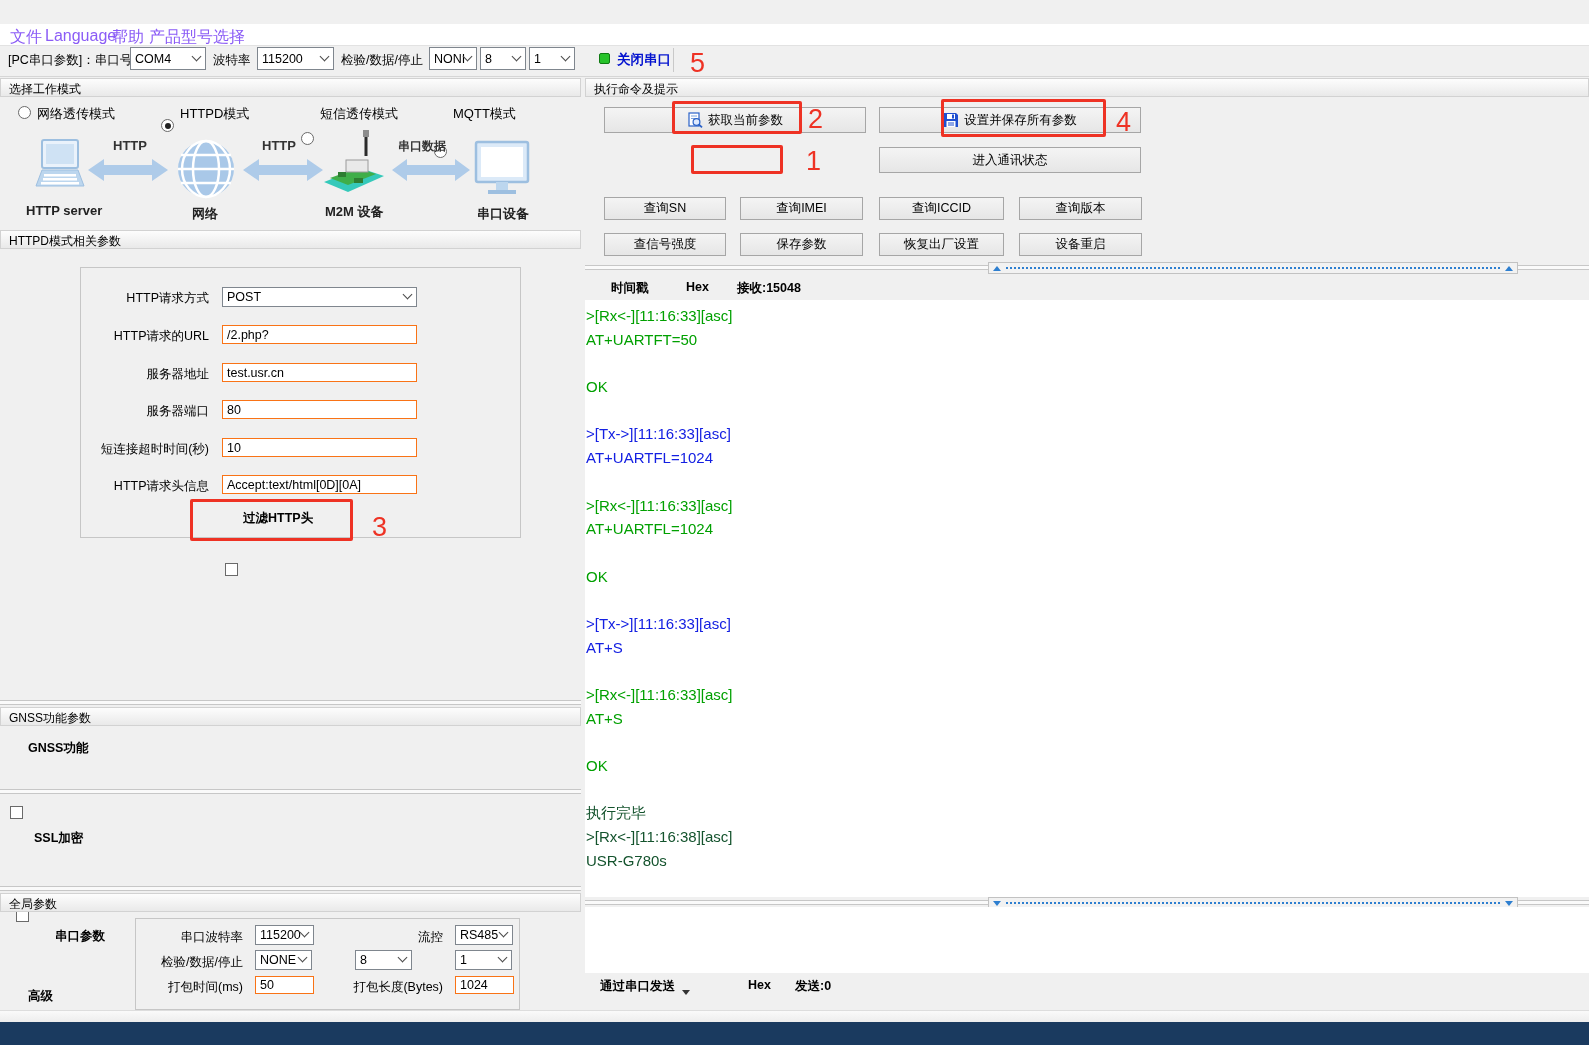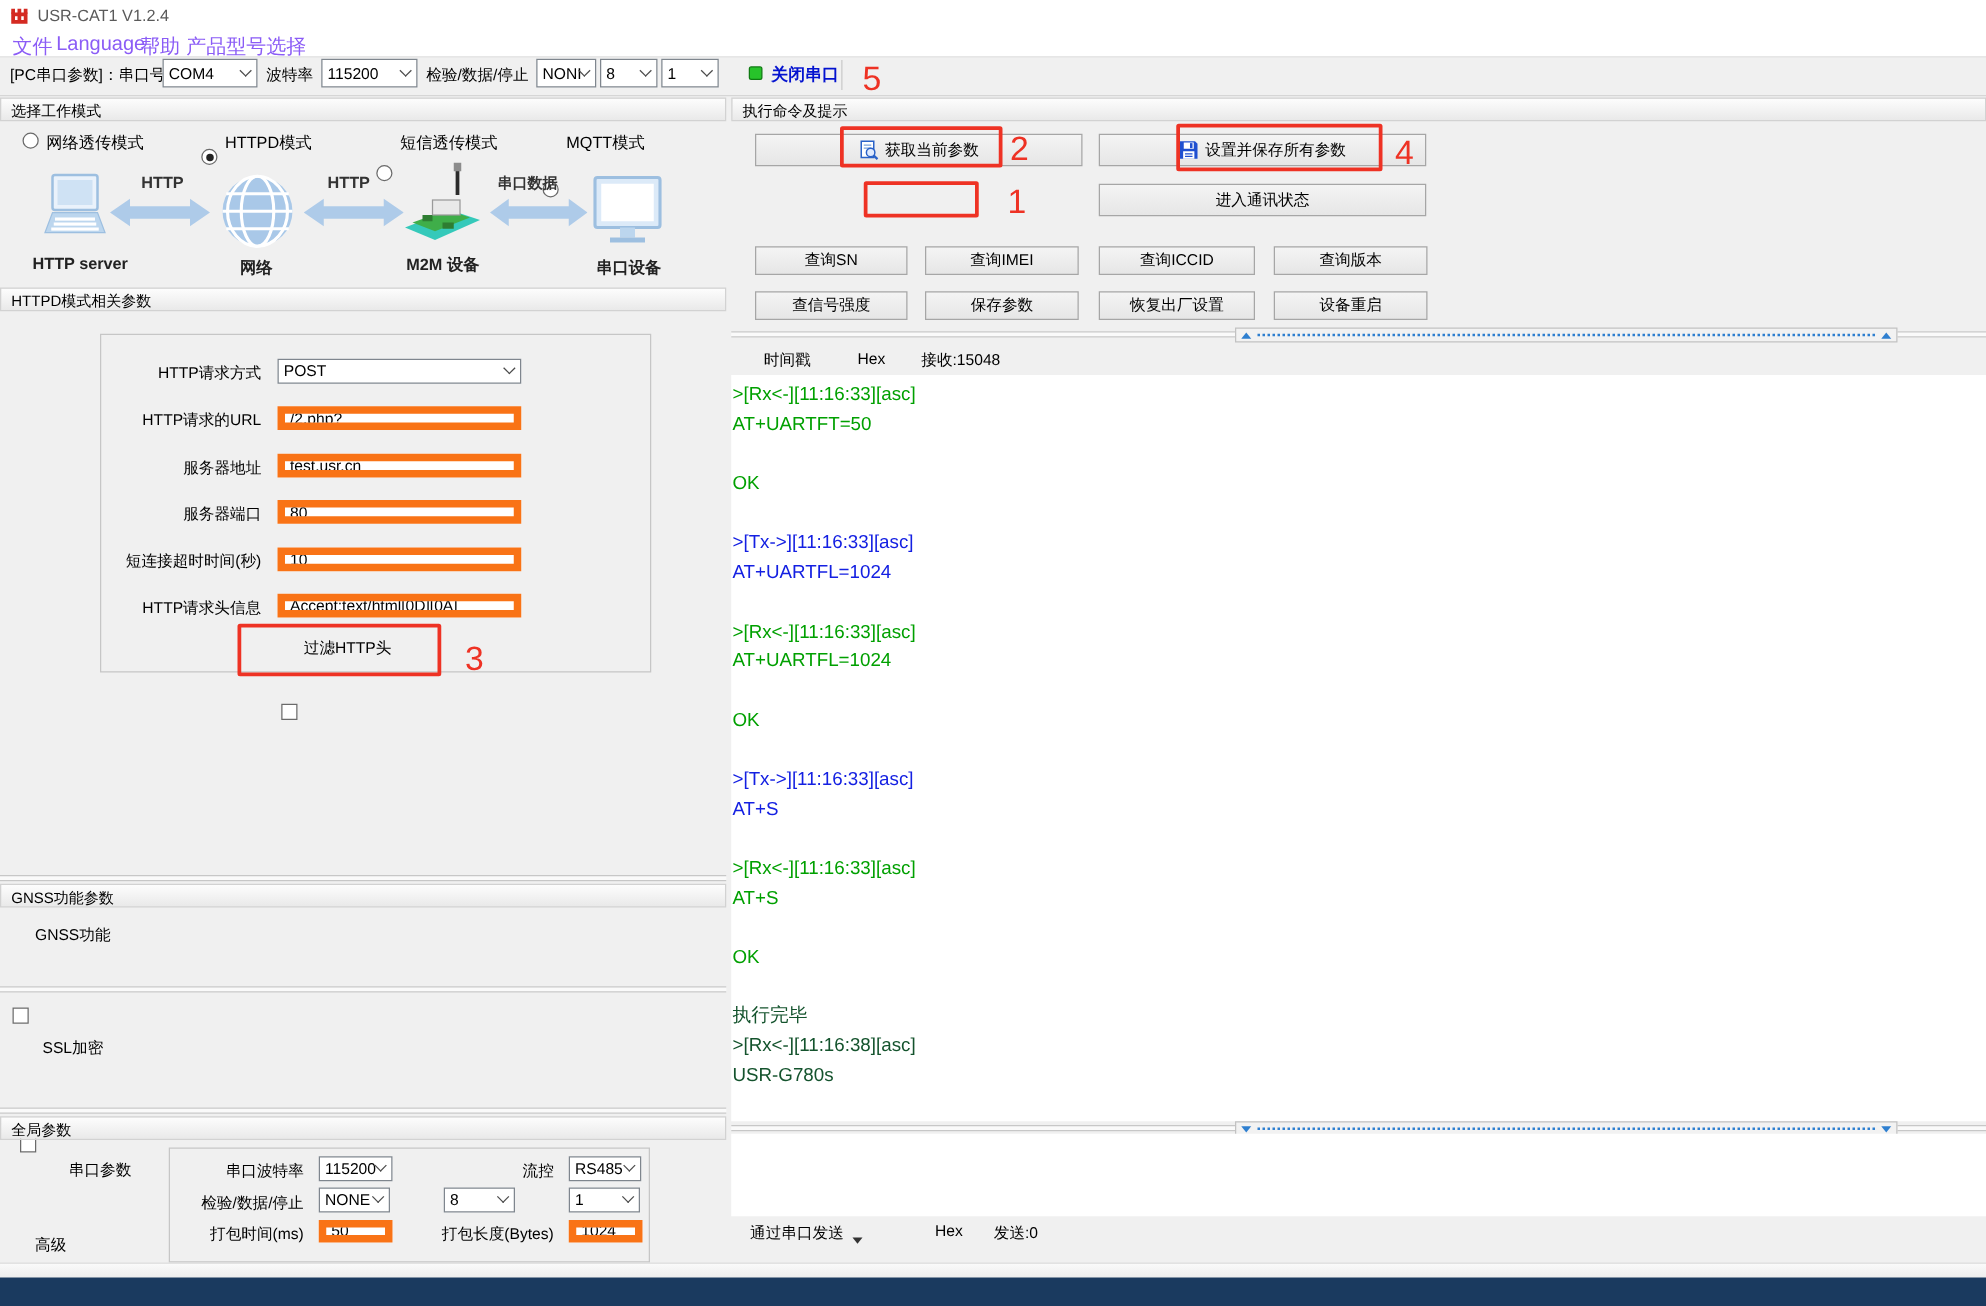--- a/index.html
+++ b/index.html
@@ -39,26 +39,26 @@
   .tri-up { width:0; height:0; border-left:4px solid transparent; border-right:4px solid transparent;
             border-bottom:5px solid #2e7fd0; }
   .tri-dn { width:0; height:0; border-left:4px solid transparent; border-right:4px solid transparent;
             border-top:5px solid #2e7fd0; }
   
   .radio { width:13px; height:13px; border:1px solid #6a6a6a; border-radius:50%; background:#fff; position:relative; }
   .radio.sel::after { content:""; position:absolute; left:2.5px; top:2.5px; width:6px; height:6px;
                       border-radius:50%; background:#222; }
   .chk { width:13px; height:13px; border:1px solid #6a6a6a; background:#fff; position:relative; }
   .chk.checked::after { content:"\2713"; position:absolute; left:0px; top:-3px; font-size:13px; color:#2b2b2b; }
-  .chk-label { font-size:12.5px; white-space:nowrap; }
+  .chk-label { font-size:12.5px; white-space:nowrap;font-weight:bold; }
   .radio-label { font-size:13px; white-space:nowrap; }
   
   .grp { border:1px solid #c6c6c6; }
   .f-lbl { width:216px; text-align:right; padding-right:7px; font-size:12.5px; white-space:nowrap; }
-  .txt { background:#fff; border:6px solid #f97316; font-size:12.5px; padding:1px 4px;
+  .txt { background:#fff; border:1px solid #f97316; font-size:12.5px; padding:1px 4px;
          display:flex; align-items:center; overflow:hidden; white-space:nowrap; }
   
   .btn { background:linear-gradient(#f4f4f4,#e6e6e6); border:1px solid #a6a6a6;
          display:flex; align-items:center; justify-content:center; gap:5px;
          font-size:12.5px; white-space:nowrap; cursor:default; }
   
   .ann-box { border:3px solid #ee3224; border-radius:2px; background:transparent; }
   .ann-num { color:#ee3224; font-size:27px; font-family:"Liberation Sans",sans-serif; }
   
   .log { background:#ffffff; font-family:"Liberation Sans","DejaVu Sans",sans-serif;
@@ -74,31 +74,20 @@
   .statusbar-navy { background:#1a3a5f; }
   .send-area { background:#ffffff; }
   .caret-dn { width:0; height:0; border-left:4px solid transparent; border-right:4px solid transparent;
               border-top:5px solid #333; }
 </style>
 </head>
 <body>
 
 <div id="app">
 
-  <div class="abs titlebar">
-    <svg class="abs" style="left:8px;top:5px" width="15" height="15" viewBox="0 0 15 15">
-      <rect x="1" y="5" width="13" height="9" fill="#d42a22"></rect>
-      <rect x="1" y="2" width="3" height="4" fill="#d42a22"></rect>
-      <rect x="6" y="2" width="3" height="4" fill="#d42a22"></rect>
-      <rect x="11" y="2" width="3" height="4" fill="#d42a22"></rect>
-      <rect x="4" y="8" width="2" height="3" fill="#fff"></rect>
-      <rect x="9" y="8" width="2" height="3" fill="#fff"></rect>
-    </svg>
-    <div class="abs title-text">USR-CAT1 V1.2.4</div>
-  </div>
 
   <div class="abs menubar"></div>
   <div class="abs menu-item" style="left:10px">文件</div>
   <div class="abs menu-item" style="left:45px">Language</div>
   <div class="abs menu-item" style="left:112px">帮助</div>
   <div class="abs menu-item" style="left:149px">产品型号选择</div>
 
   <div class="abs toolbar"></div>
   <div class="abs tb-label" style="left:8px;top:52px">[PC串口参数]：串口号</div>
   <div class="abs combo" style="left:130px;top:47px;width:76px;height:23px">

